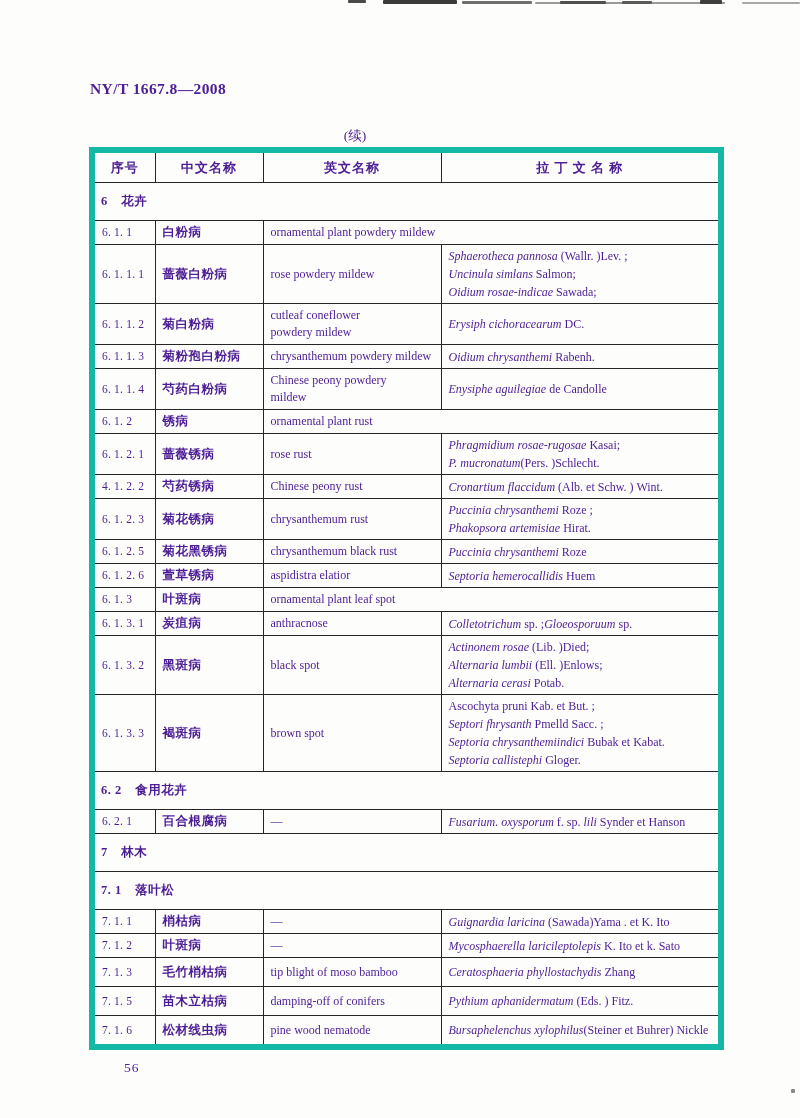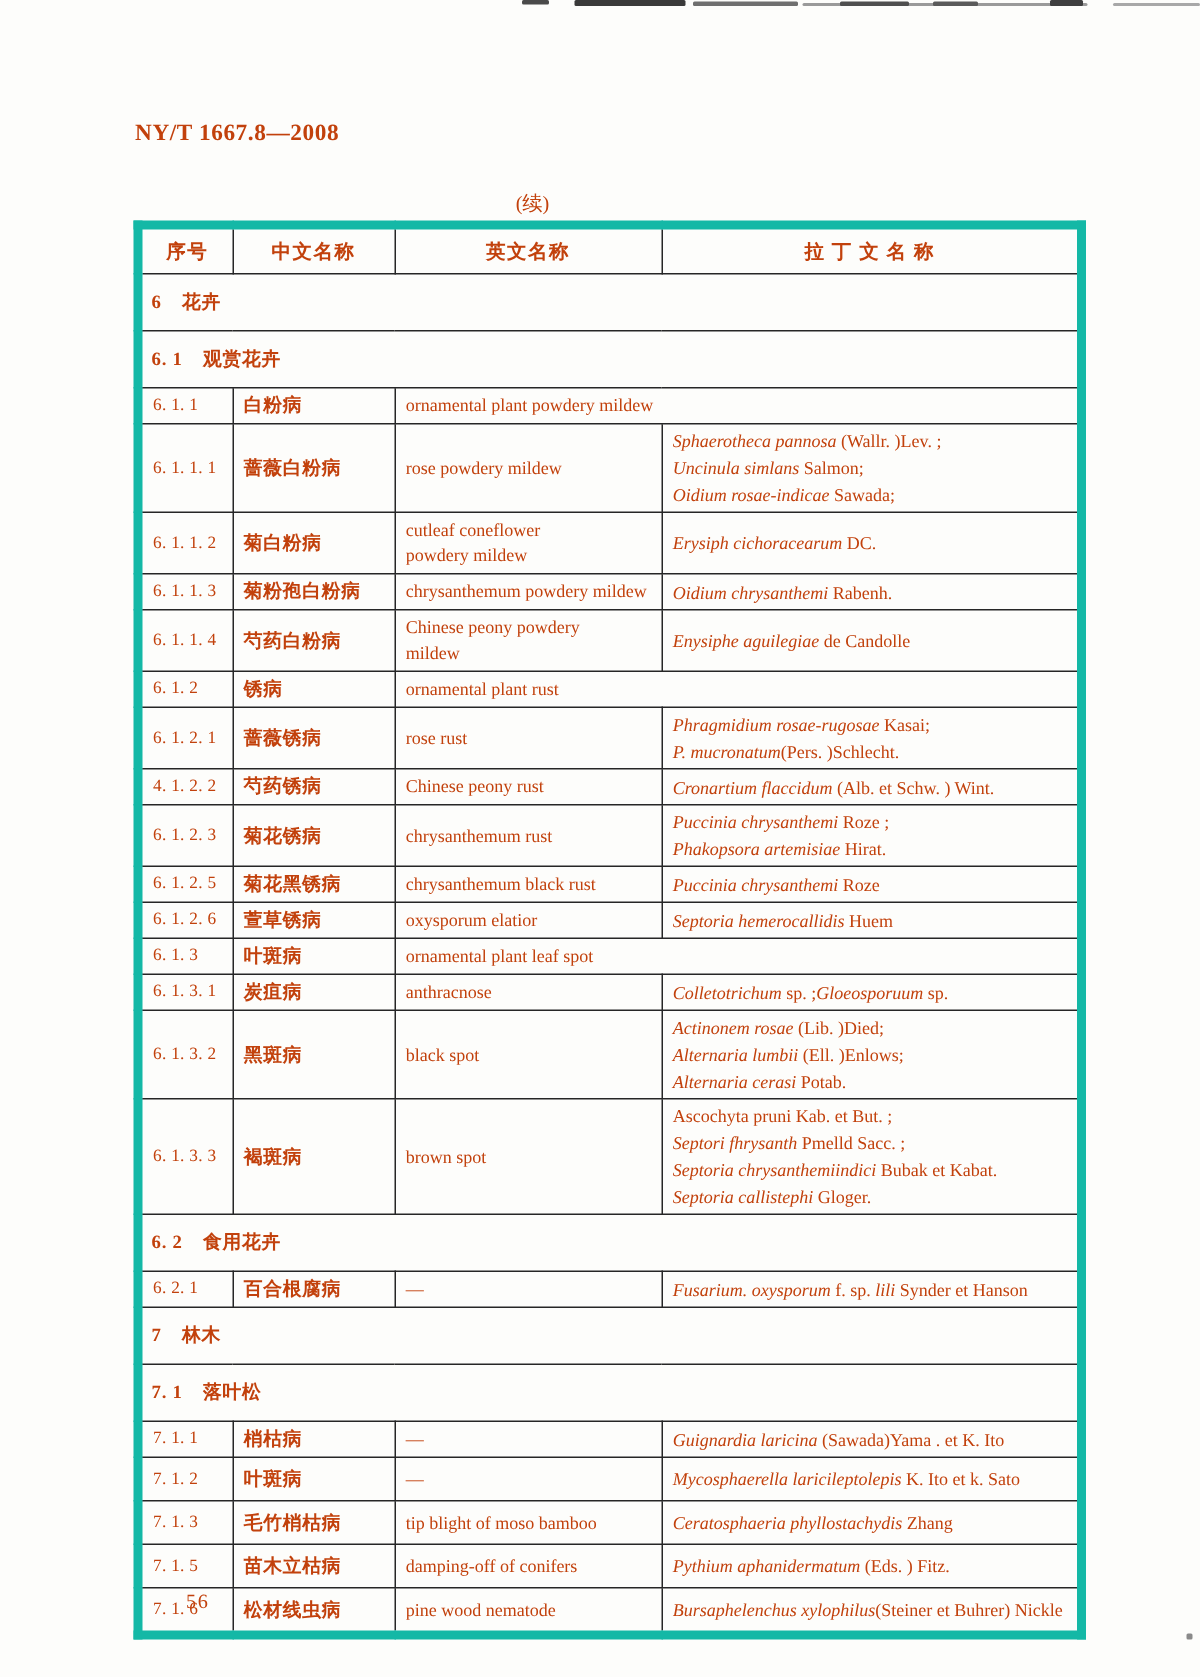--- a/index.html
+++ b/index.html
@@ -1,19 +1,19 @@
 <!DOCTYPE html>
 <html><head>
 <meta charset="utf-8">
 <style>
   html,body{margin:0;padding:0;}
   body{background:#ffffff;}
   .page{
     position:relative;width:800px;height:1118px;margin:0;
-    background:#fdfdfb;color:#c2410c;overflow:hidden;
+    background:#fdfdfb;color:#4c1d95;overflow:hidden;
     font-family:"Liberation Serif","DejaVu Serif",serif;
   }
   .doc-code{
     position:absolute;left:90px;top:80px;
     font-size:15.5px;font-weight:bold;letter-spacing:0.4px;
   }
   .continued{
     position:absolute;left:0;top:127px;width:710px;text-align:center;
     font-size:13.5px;
   }
@@ -80,23 +80,20 @@
         <th>中文名称</th>
         <th>英文名称</th>
         <th>拉 丁 文 名 称</th>
       </tr>
     </thead>
     <tbody>
         <tr>
           <td class="section-cell" colspan="4">6  花卉</td>
         </tr>
         <tr>
-          <td class="section-cell" colspan="4">6. 1  观赏花卉</td>
-        </tr>
-        <tr>
           <td class="no-cell">6. 1. 1</td>
           <td class="cn-cell">白粉病</td>
           <td class="en-cell" colspan="2">ornamental plant powdery mildew</td>
         </tr>
         <tr>
           <td class="no-cell">6. 1. 1. 1</td>
           <td class="cn-cell">蔷薇白粉病</td>
           <td class="en-cell">rose powdery mildew</td>
           <td class="latin-cell">
             <div class="latin-line"><em>Sphaerotheca pannosa </em><span>(Wallr. )Lev. ;</span></div>
@@ -165,21 +162,21 @@
           <td class="no-cell">6. 1. 2. 5</td>
           <td class="cn-cell">菊花黑锈病</td>
           <td class="en-cell">chrysanthemum black rust</td>
           <td class="latin-cell">
             <div class="latin-line"><em>Puccinia chrysanthemi </em><span>Roze</span></div>
           </td>
         </tr>
         <tr>
           <td class="no-cell">6. 1. 2. 6</td>
           <td class="cn-cell">萱草锈病</td>
-          <td class="en-cell">oxysporum elatior</td>
+          <td class="en-cell">aspidistra elatior</td>
           <td class="latin-cell">
             <div class="latin-line"><em>Septoria hemerocallidis </em><span>Huem</span></div>
           </td>
         </tr>
         <tr>
           <td class="no-cell">6. 1. 3</td>
           <td class="cn-cell">叶斑病</td>
           <td class="en-cell" colspan="2">ornamental plant leaf spot</td>
         </tr>
         <tr>

